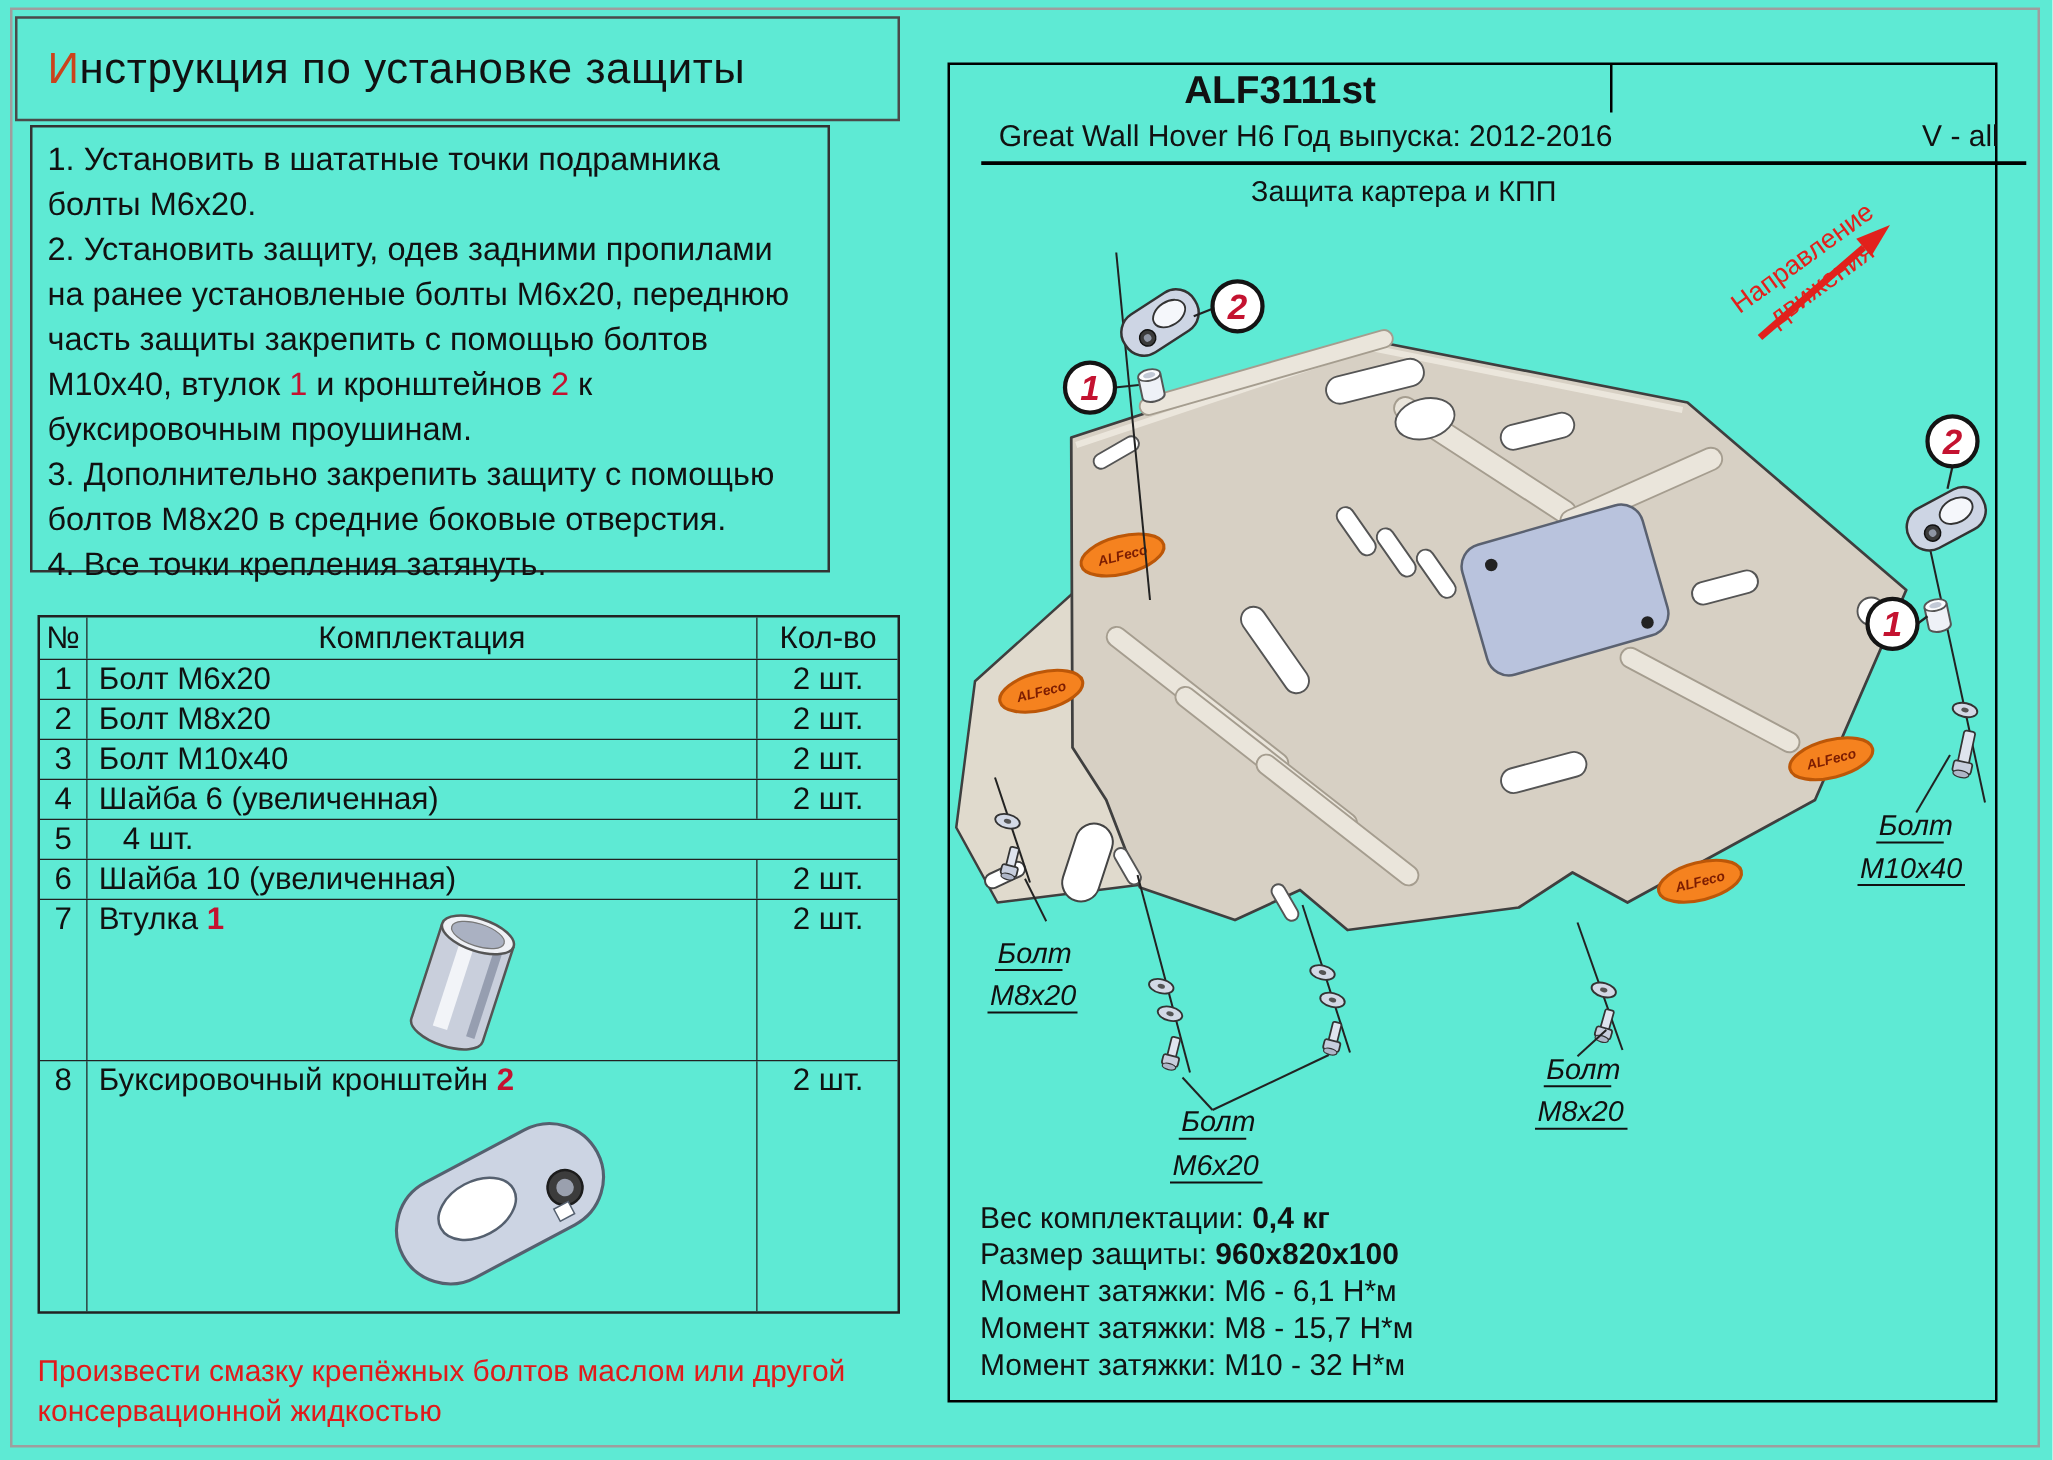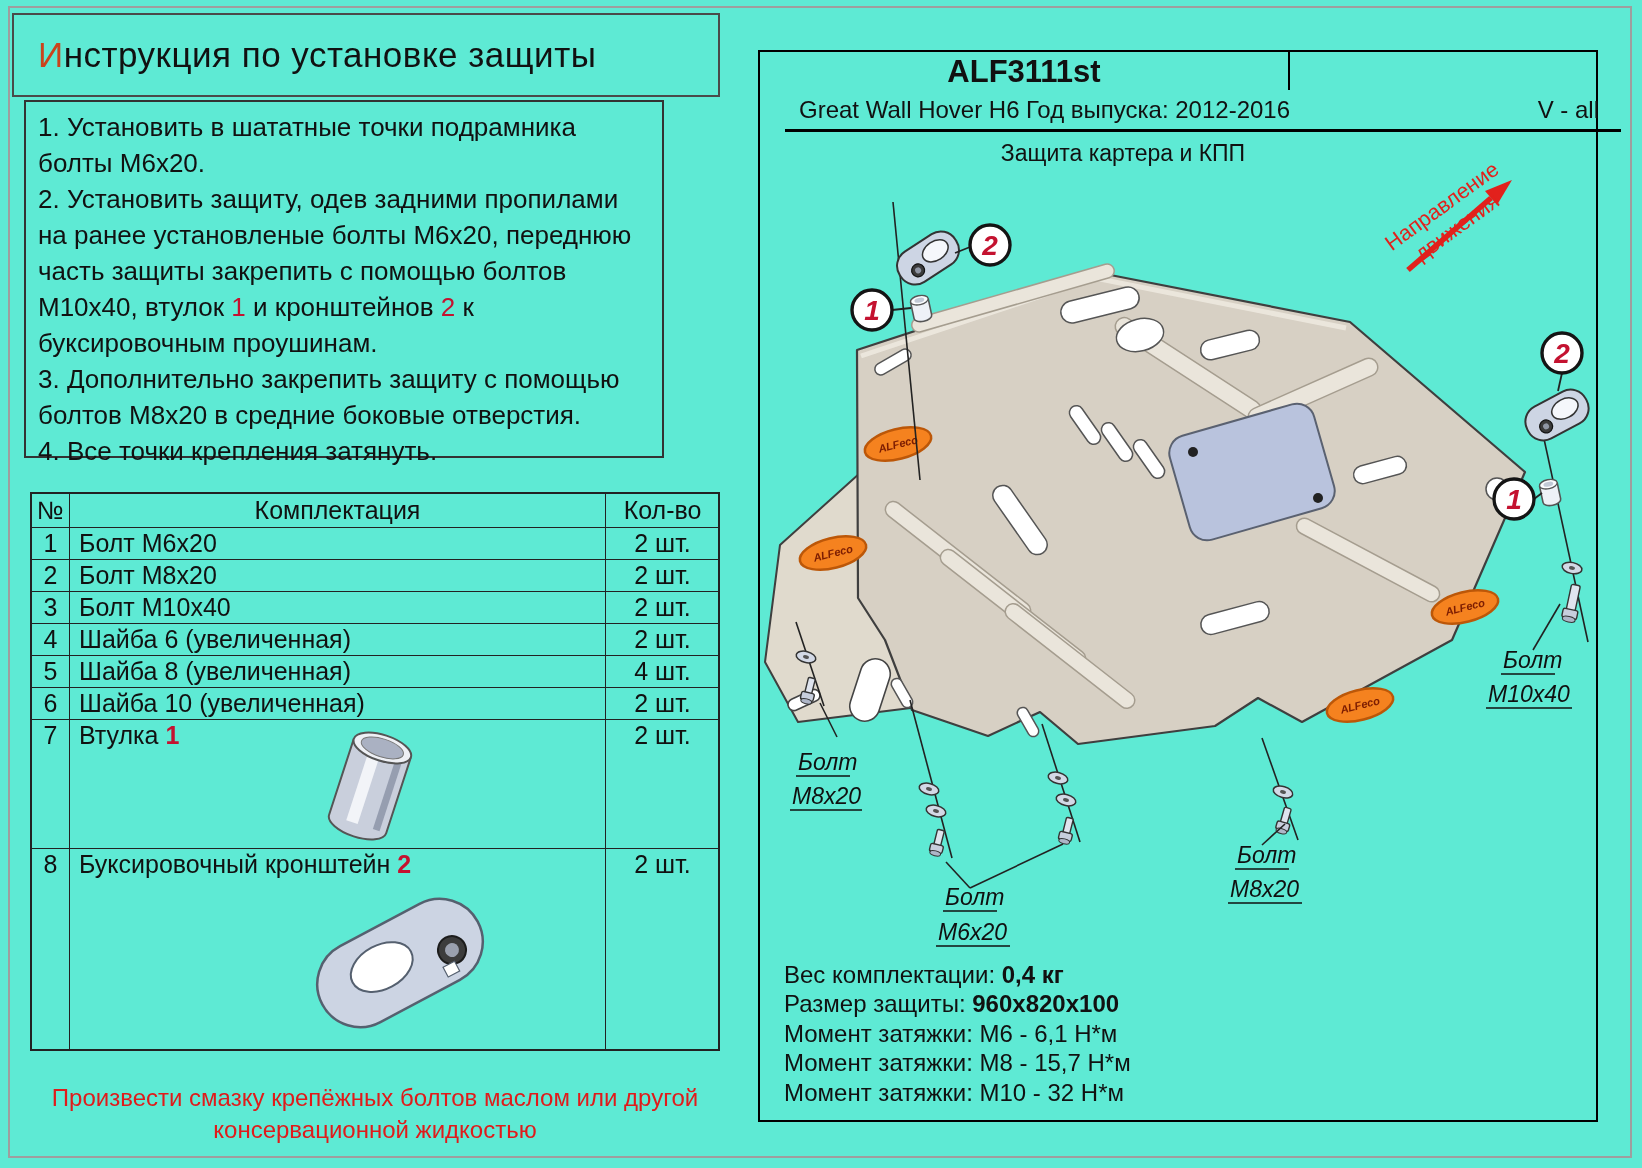--- a/index.html
+++ b/index.html
@@ -20,21 +20,21 @@
   .trow{display:flex;border-top:1.5px solid #222;}
   .trow:first-child{border-top:none;}
   .c-num{width:38px;flex:none;text-align:center;border-right:1.5px solid #222;box-sizing:border-box;}
   .c-name{width:536px;flex:none;padding-left:9px;border-right:1.5px solid #222;box-sizing:border-box;position:relative;}
   .c-qty{width:113px;flex:none;text-align:center;box-sizing:border-box;}
   .h31 .c-num,.h31 .c-name,.h31 .c-qty{height:31px;line-height:30px;}
   .hdr .c-num,.hdr .c-name,.hdr .c-qty{height:33px;line-height:32px;text-align:center;}
   .h128 .c-num,.h128 .c-name,.h128 .c-qty{height:128px;line-height:31px;}
   .h200 .c-num,.h200 .c-name,.h200 .c-qty{height:200px;line-height:31px;}
   .redbold{color:#c41230;font-weight:bold;}
-  #note-red{left:30px;top:1082px;width:690px;text-align:center;color:#e01b1b;font-size:24px;line-height:32px;}
+  #note-red{left:30px;top:1082px;width:690px;color:#e01b1b;font-size:24px;line-height:32px;}
   
   #panel{left:758px;top:50px;width:840px;height:1072px;border:2px solid #000;box-sizing:border-box;}
   #hdr-r1{position:absolute;left:0;top:0;width:100%;height:38px;}
   #hdr-r1 .cell1{position:absolute;left:0;top:0;width:530px;height:38px;border-right:2px solid #000;
                  box-sizing:border-box;text-align:center;font-size:31px;font-weight:bold;line-height:40px;}
   #hdr-r2{position:absolute;left:0;top:38px;width:100%;height:42px;border-bottom:3px solid #000;box-sizing:border-box;font-size:24px;margin-left:25px;}
   #hdr-r2 .model{position:absolute;left:14px;top:6px;}
   #hdr-r2 .year{position:absolute;left:0;right:90px;top:6px;text-align:center;}
   #hdr-r2 .engine{position:absolute;right:22px;top:6px;}
   #drawing-title{position:absolute;left:0;right:110px;top:88px;text-align:center;font-size:23px;}
@@ -85,21 +85,20 @@
       <div class="c-name">Болт М10х40</div>
       <div class="c-qty">2 шт.</div>
     </div>
     <div class="trow h31">
       <div class="c-num">4</div>
       <div class="c-name">Шайба 6 (увеличенная)</div>
       <div class="c-qty">2 шт.</div>
     </div>
     <div class="trow h31">
       <div class="c-num">5</div>
-      <div class="c-name">Шайба 8 (увеличенная)</div>
       <div class="c-qty">4 шт.</div>
     </div>
     <div class="trow h31">
       <div class="c-num">6</div>
       <div class="c-name">Шайба 10 (увеличенная)</div>
       <div class="c-qty">2 шт.</div>
     </div>
     <div class="trow h128">
       <div class="c-num">7</div>
       <div class="c-name">

